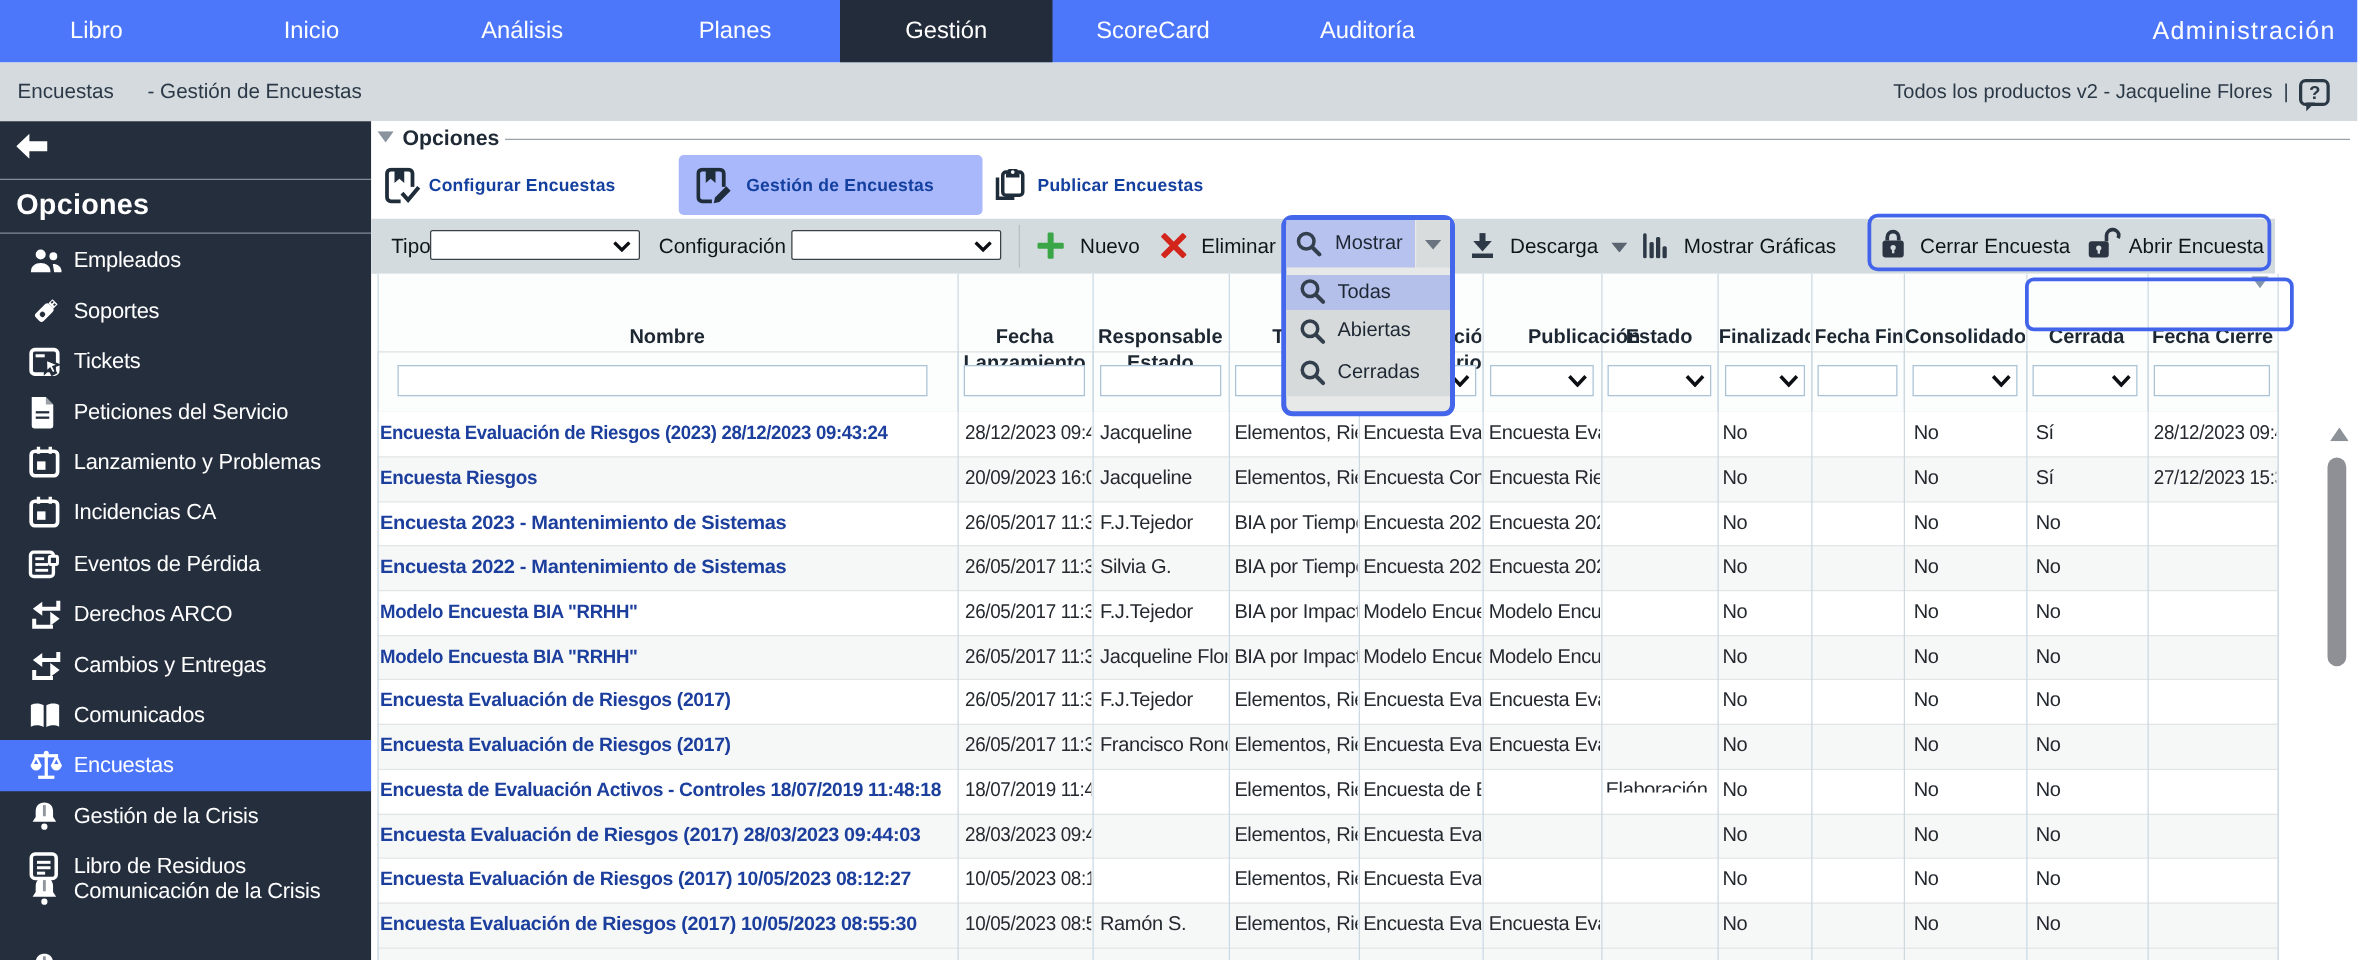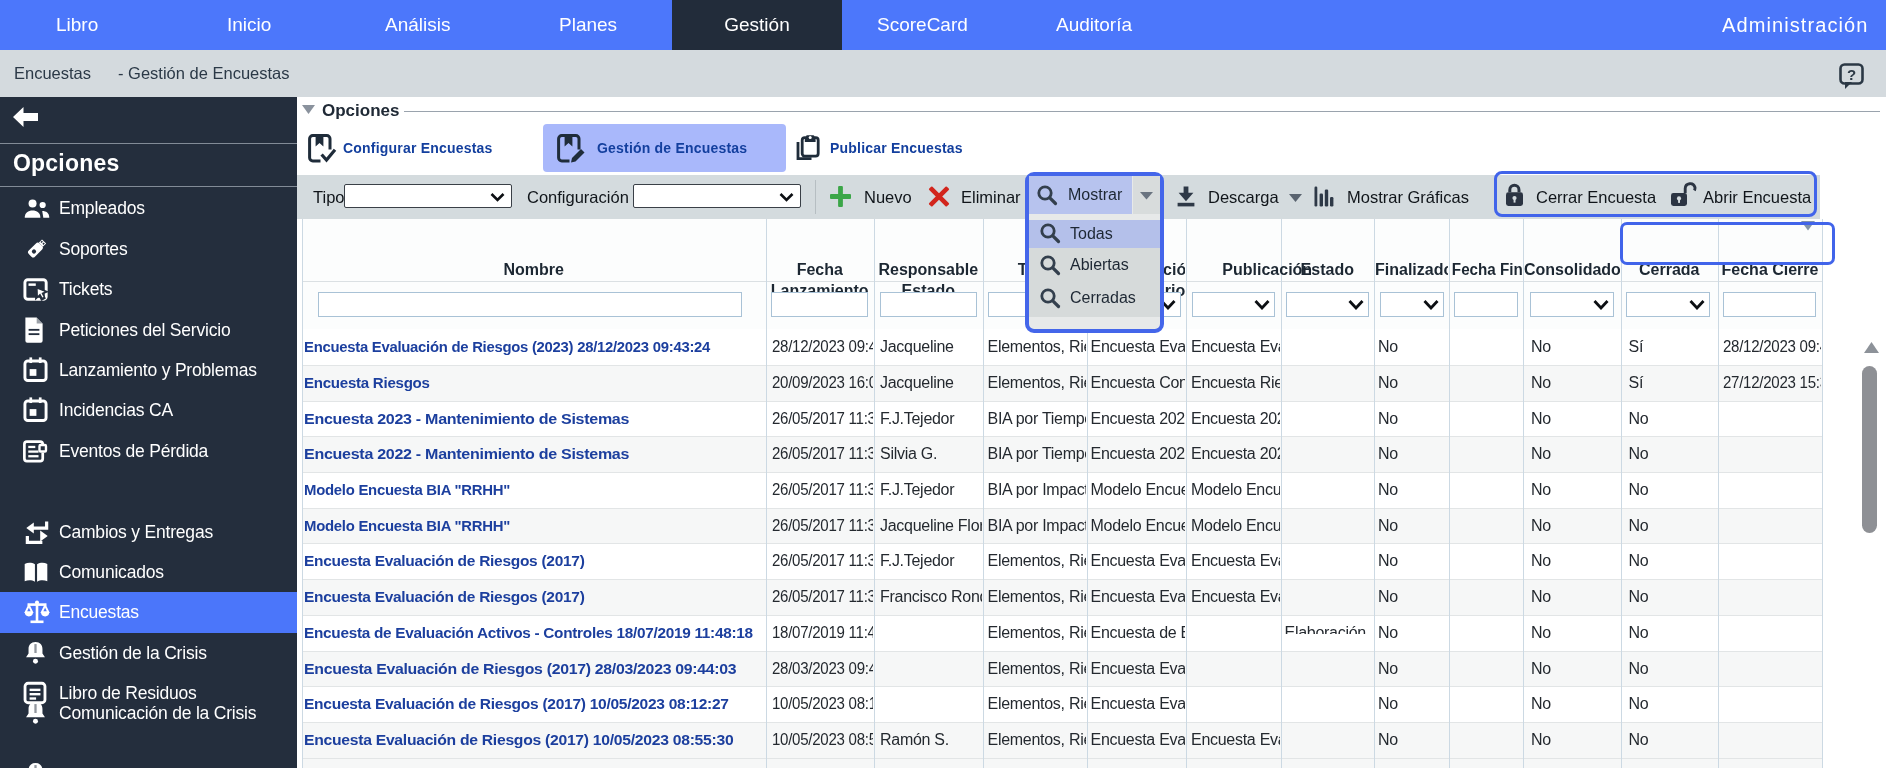--- a/index.html
+++ b/index.html
@@ -40,20 +40,21 @@
 <div class="navit" style="left:227px;">Inicio</div>
 <div class="navit" style="left:385px;">Análisis</div>
 <div class="navit" style="left:559px;">Planes</div>
 <div class="navit" style="left:877px;">ScoreCard</div>
 <div class="navit" style="left:1056px;">Auditoría</div>
 <div class="navit" style="left:1722px;letter-spacing:1.1px;font-size:20px;">Administración</div>
 <div id="navgest">Gestión</div>
 <div class="abs" id="crumb"></div>
 <div class="abs" style="left:14px;top:50px;height:47px;line-height:47px;font-size:16.5px;color:#2b3947">Encuestas</div>
 <div class="abs" style="left:118px;top:50px;height:47px;line-height:47px;font-size:16.5px;color:#2b3947">- Gestión de Encuestas</div>
+<div class="abs" style="right:55px;top:50px;height:47px;line-height:47px;font-size:16px;color:#2b3947">Todos los productos v2 - Jacqueline Flores&nbsp; |</div>
 <svg class="abs" style="left:1839px;top:63px" width="26" height="27" viewBox="0 0 26 27">
 <rect x="1.5" y="1.5" width="22" height="19" rx="4" fill="none" stroke="#2b3845" stroke-width="2.6"></rect>
 <polygon points="6,19 6,26 13,19" fill="#2b3845"></polygon>
 <text x="12.7" y="16.5" font-family="Liberation Sans" font-size="15" font-weight="bold" fill="#2b3845" text-anchor="middle">?</text>
 </svg>
 <div class="abs" id="side"></div>
 <svg class="abs" style="left:13px;top:107px" width="25" height="20" viewBox="0 0 25 20">
       <polygon points="0,10 10.5,0 10.5,6 25,6 25,14 10.5,14 10.5,20" fill="#fff"></polygon>
     </svg>
 <div class="abs" style="left:0;top:143px;width:297px;height:1px;background:#828b97"></div>
@@ -119,20 +120,29 @@
 <div class="sit" style="top:430.7px;height:40.4px;">
       <svg width="27" height="26" viewBox="0 0 25 24">
         <rect x="2.2" y="3.4" width="17" height="18" rx="2.4" fill="none" stroke="#fff" stroke-width="2.5"></rect>
         <rect x="15" y="6.5" width="7.5" height="7" fill="#242e3d"></rect>
         <rect x="16.2" y="6.5" width="6" height="6" rx="1" fill="none" stroke="#fff" stroke-width="2.2"></rect>
         <rect x="5.8" y="7.2" width="6.5" height="2.1" fill="#fff"></rect>
         <rect x="5.8" y="11.5" width="9.5" height="2.1" fill="#fff"></rect>
         <rect x="5.8" y="15.8" width="9.5" height="2.1" fill="#fff"></rect>
       </svg>
       <span class="lbl">Eventos de Pérdida</span>
+    </div>
+<div class="sit" style="top:471.1px;height:40.4px;">
+      <svg width="30" height="27" viewBox="0 0 28 25">
+        <path d="M23 2.8 v6 h-14" fill="none" stroke="#fff" stroke-width="3"></path>
+        <polygon points="11 3.6 4 8.8 11 14" fill="#fff"></polygon>
+        <path d="M5 16.2 v6 h14" fill="none" stroke="#fff" stroke-width="3"></path>
+        <polygon points="17 11 24 16.2 17 21.4" fill="#fff"></polygon>
+      </svg>
+      <span class="lbl">Derechos ARCO</span>
     </div>
 <div class="sit" style="top:511.5px;height:40.4px;">
       <svg width="30" height="27" viewBox="0 0 28 25">
         <path d="M23 2.8 v6 h-14" fill="none" stroke="#fff" stroke-width="3"></path>
         <polygon points="11 3.6 4 8.8 11 14" fill="#fff"></polygon>
         <path d="M5 16.2 v6 h14" fill="none" stroke="#fff" stroke-width="3"></path>
         <polygon points="17 11 24 16.2 17 21.4" fill="#fff"></polygon>
       </svg>
       <span class="lbl">Cambios y Entregas</span>
     </div>

